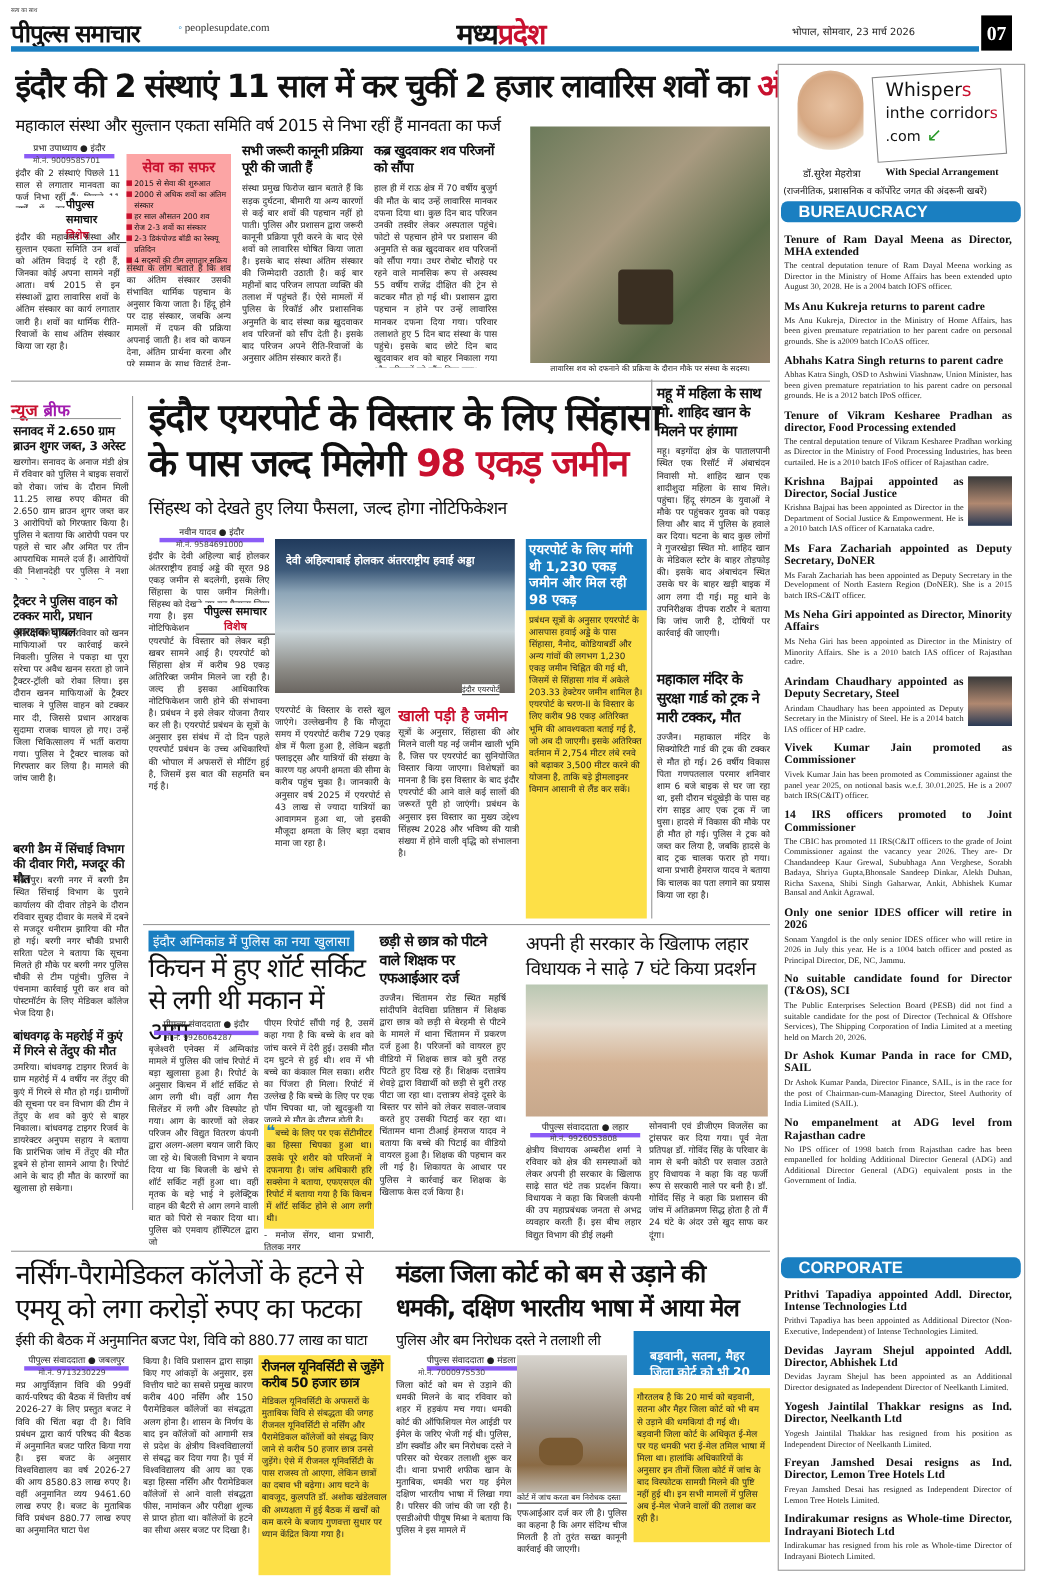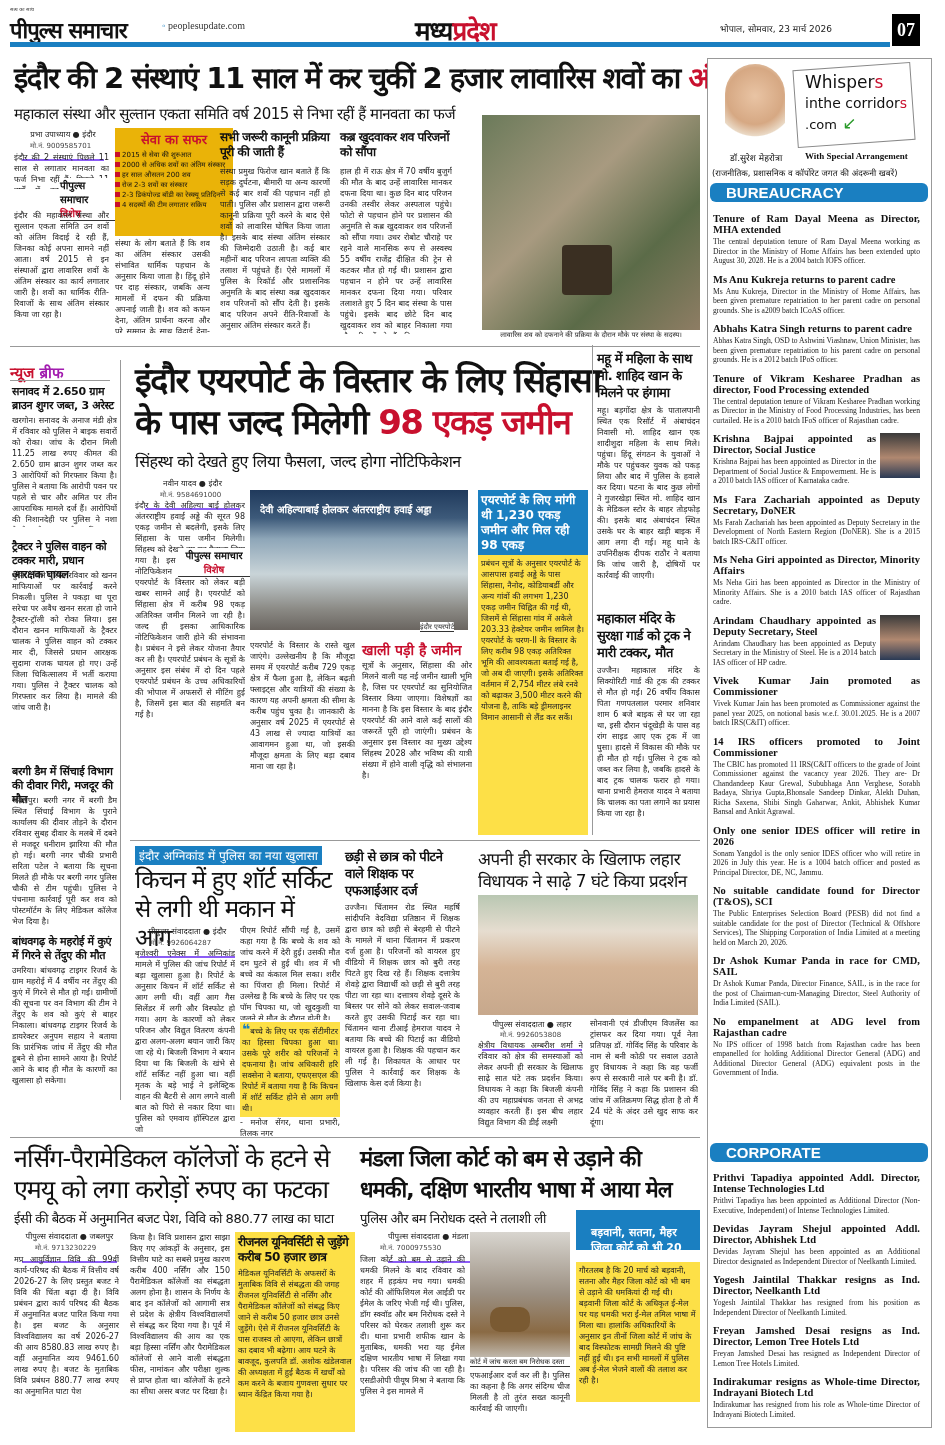--- a/index.html
+++ b/index.html
@@ -10,26 +10,26 @@
 .logo-sup{left:10px;top:6px;font-size:5px;color:#333}
 .site{left:80px;top:20px;font-size:10px;color:#333;font-family:"Liberation Serif",serif;left:80px}
 .sec{left:415px;top:12px;font-size:26px;font-weight:bold;letter-spacing:-1px}
 .sec .red{color:#c8102e}
 .dateline{left:720px;top:22px;font-size:9px;color:#222}
 .pgno{left:892px;top:14px;width:28px;height:32px;background:#000;color:#fff;font-size:18px;font-weight:bold;text-align:center;line-height:32px;font-family:"Liberation Serif",serif}
 .blueline{left:10px;top:42px;width:880px;height:5px;background:#1a7fc1}
 .h1main{left:14px;top:60px;width:680px;font-size:29px;font-weight:bold;letter-spacing:-1.5px;line-height:36px;white-space:nowrap}
 .red{color:#c8102e}
 .sub1{left:14px;top:103px;font-size:15px;letter-spacing:-.5px}
-.by{font-size:8px;color:#222;border-bottom:2px solid #8b5cf6;padding-bottom:20px}
+.by{font-size:8px;color:#222;border-bottom:4px solid #8b5cf6;padding-bottom:1px}
 .mob{font-size:7px;color:#444}
 .bodyt{font-size:8px;line-height:11px;text-align:justify;color:#222}
 .photo{background:linear-gradient(135deg,#6b7a5a,#a89a80 40%,#5b6b48 70%,#8e7d64);}
 .cap{font-size:7px;color:#222;background:#fff}
-.seva{left:115px;top:128px;width:118px;height:108px;background:#eab308}
+.seva{left:115px;top:140px;width:95px;height:108px;background:#fca5a5}
 .seva h3{color:#c8102e;font-size:13px;text-align:center;margin:2px 0}
 .seva li{list-style:none;font-size:7px;line-height:10px;padding-left:7px;position:relative}
 .seva li:before{content:"";position:absolute;left:0;top:2px;width:5px;height:5px;background:#c8102e}
 .colh{font-size:12px;font-weight:bold;line-height:15px;letter-spacing:-.5px}
 .side{left:707px;top:58px;width:225px;height:1370px;border:1px solid #999;background:#fff}
 .whisp-box{left:795px;top:66px;width:118px;height:78px;border:1px solid #888;background:#fff;transform:rotate(-4deg)}
 .whisp-t{left:805px;top:72px;font-size:17px;font-family:"DejaVu Sans",sans-serif;color:#111;line-height:20px}
 .face{left:725px;top:64px;width:60px;height:80px;border-radius:30px 30px 10px 10px;background:radial-gradient(circle at 50% 40%,#e9c4a4 0,#d6a883 50%,#ead9c5 70%,#fff 72%)}
 .sec-bar{background:#1a7fc1;color:#fff;font-size:15px;font-weight:bold;padding:1px 16px;border-radius:6px;font-family:"Liberation Sans",sans-serif}
 .news h4{font-family:"Liberation Serif",serif;font-size:10.5px;font-weight:bold;line-height:11px;text-align:justify;margin-top:8px}

